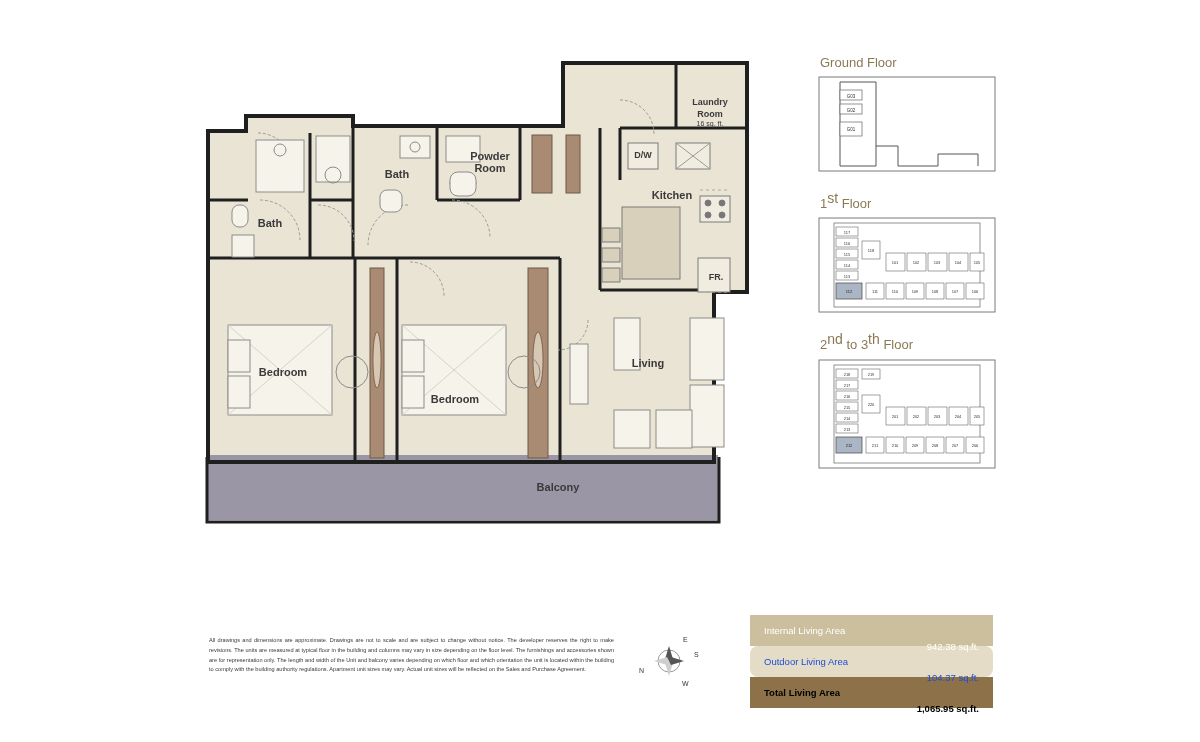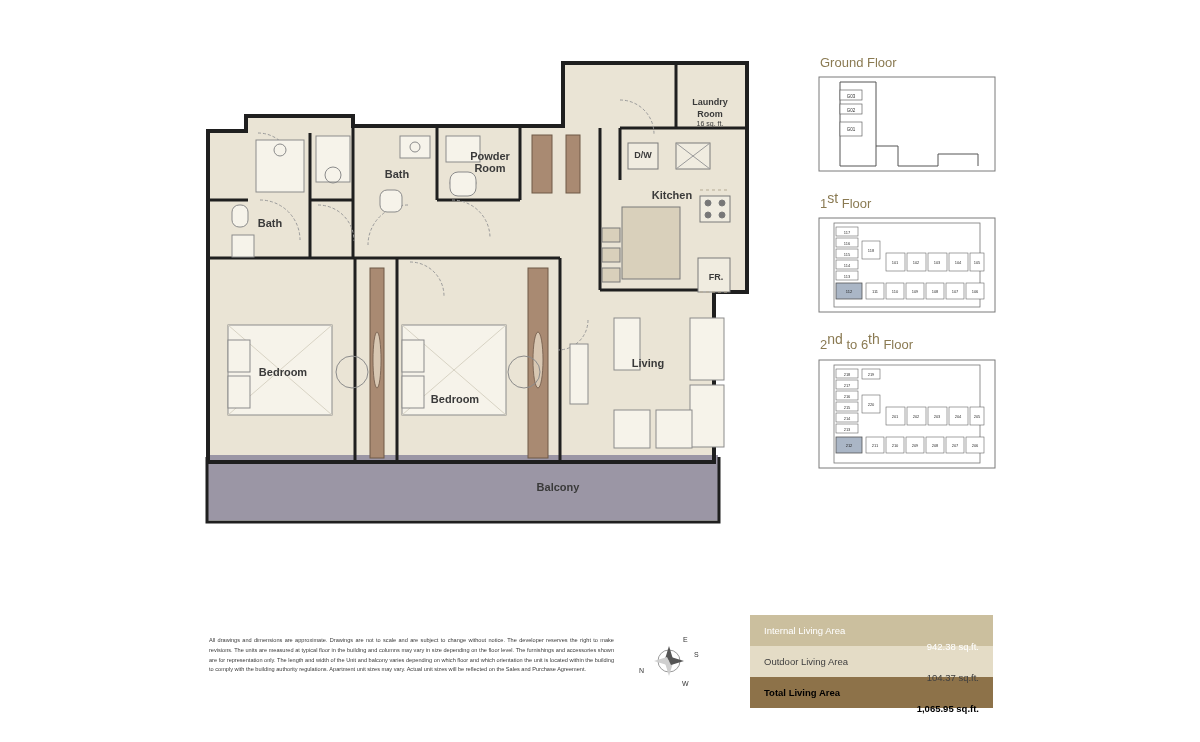--- a/index.html
+++ b/index.html
@@ -29,21 +29,21 @@
   
   .compass{position:absolute;left:637px;top:630px;width:70px;height:62px;}
   .compass span{position:absolute;font-size:7px;color:#333;}
 
   
   .areas{position:absolute;left:750px;top:615px;width:243px;}
   .arow{display:flex;justify-content:space-between;align-items:center;height:31px;padding:0 14px;box-sizing:border-box;}
   .arow .lbl{font-size:9.5px;}
   .arow .val{font-size:9.5px;margin-top:32px;}
   .a1{background:#cbbf9e;color:#ffffff;}
-  .a2{background:#e4dcc6;color:#404040;}
+  .a2{background:#e4dcc6;color:#1d4ed8;border-radius:8px;}
   .a3{background:#8d7249;color:#000000;font-weight:bold;}
 </style>
 </head>
 <body>
 
 <div class="plan-wrap">
   <svg class="plan" width="790" height="600" viewBox="0 0 790 600">
 
     <g>
       <path d="M210,258 L210,133 L247,133 L247,118 L352,118 L352,128 L565,128 L565,65 L745,65 L745,290 L712,290 L712,460 L210,460 Z" fill="#eae4d5"></path>
@@ -246,21 +246,21 @@
         <text x="97" y="76" font-size="4" text-anchor="middle" fill="#333">109</text>
         <text x="117" y="76" font-size="4" text-anchor="middle" fill="#333">108</text>
         <text x="137" y="76" font-size="4" text-anchor="middle" fill="#333">107</text>
         <text x="157" y="76" font-size="4" text-anchor="middle" fill="#333">106</text>
       </svg>
     </div>
   </div>
 
   <div>
     <div class="kp-title">
-      <span>2</span><sup>nd</sup><span> to 6</span><sup>th</sup><span> Floor</span>
+      <span>2</span><sup>nd</sup><span> to 3</span><sup>th</sup><span> Floor</span>
     </div>
     <div class="kp-box">
       <svg width="178" height="110" viewBox="0 0 178 110">
         <rect x="1" y="1" width="176" height="108" fill="#ffffff" stroke="#7a7a7a" stroke-width="1"></rect>
         <rect x="16" y="6" width="146" height="98" fill="none" stroke="#777" stroke-width="0.8"></rect>
         <rect x="18" y="10" width="22" height="9" fill="#fff" stroke="#666" stroke-width="0.6"></rect>
         <rect x="18" y="21" width="22" height="9" fill="#fff" stroke="#666" stroke-width="0.6"></rect>
         <rect x="18" y="32" width="22" height="9" fill="#fff" stroke="#666" stroke-width="0.6"></rect>
         <rect x="18" y="43" width="22" height="9" fill="#fff" stroke="#666" stroke-width="0.6"></rect>
         <rect x="18" y="54" width="22" height="9" fill="#fff" stroke="#666" stroke-width="0.6"></rect>

